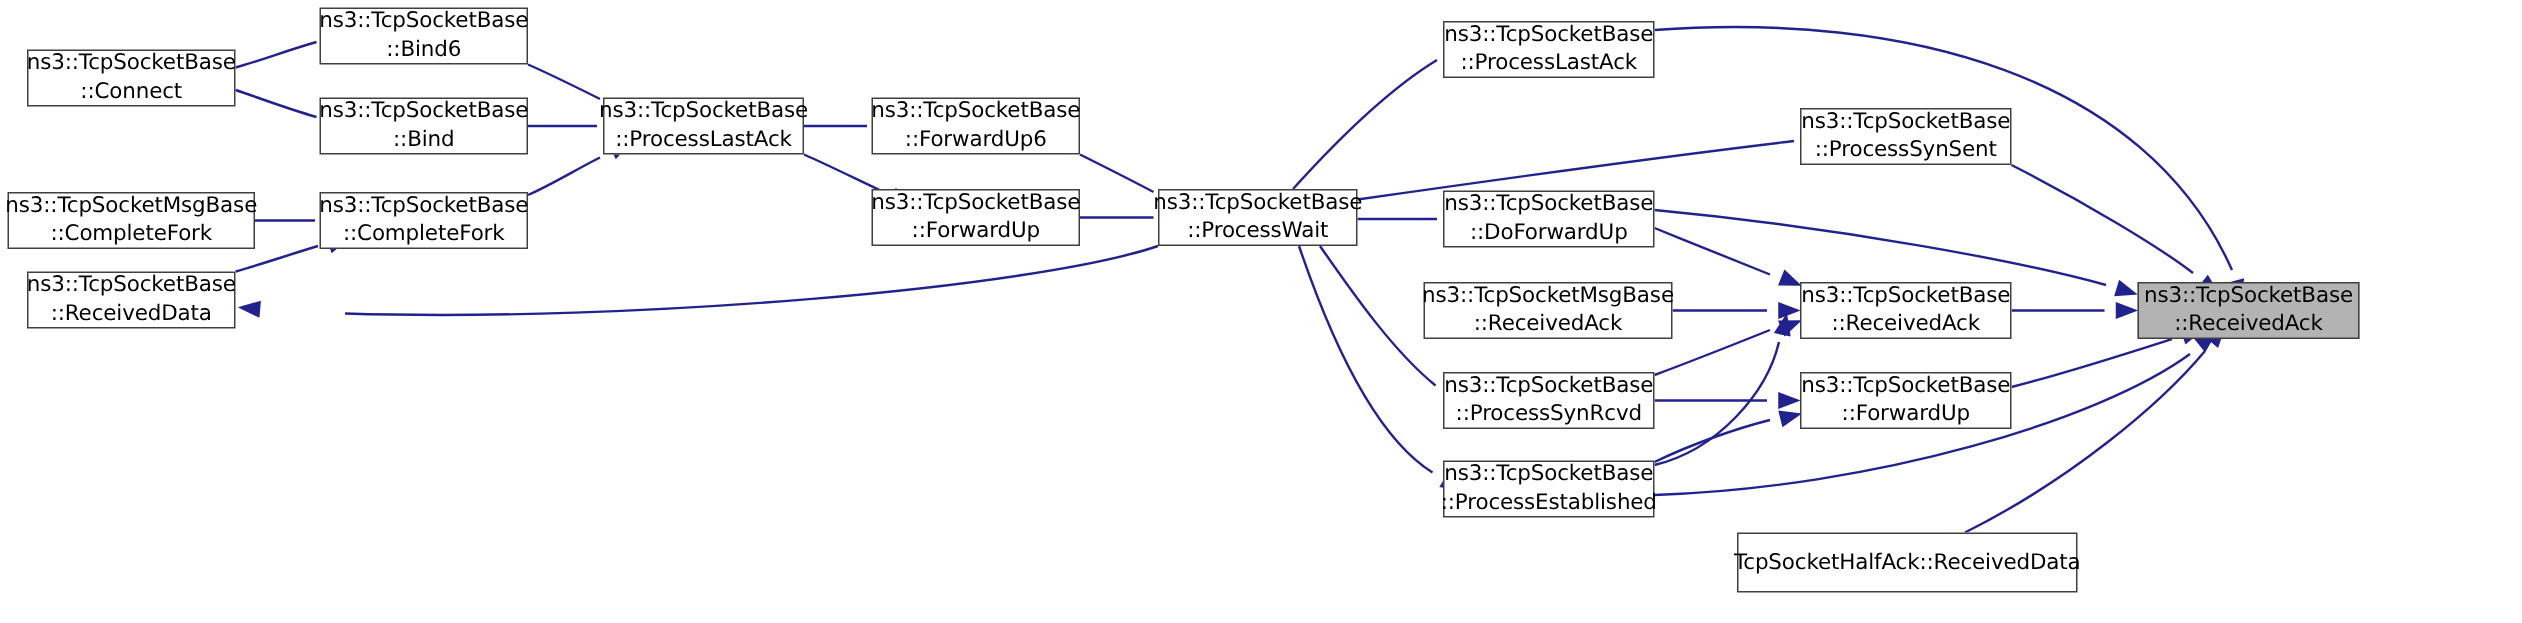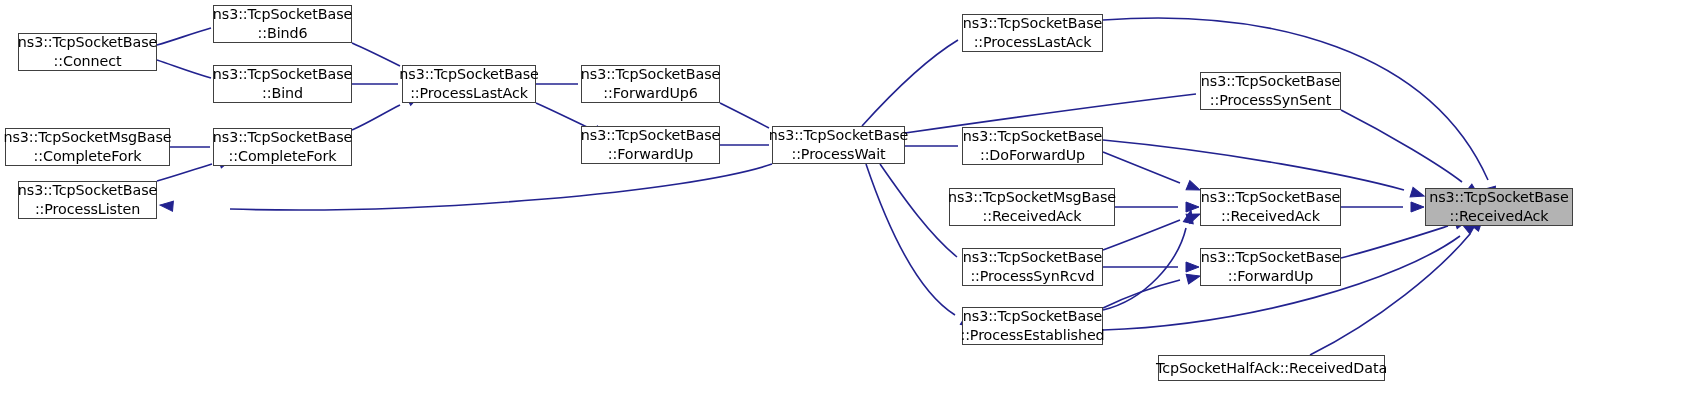--- a/index.html
+++ b/index.html
@@ -121,29 +121,29 @@
       <polygon points="0,0 -13,-5 -13,5" class="edge-head" fill="#22228f" transform="translate(1468,220) rotate(-18)"></polygon>
       <path d="M1310,355 C1380,320 1440,270 1470,234" class="edge-path" stroke="#22228f"></path>
       <polygon points="0,0 -13,-5 -13,5" class="edge-head" fill="#22228f" transform="translate(1483,218) rotate(-50)"></polygon>
     </svg>
   <div id="node-layer">
       <div class="node" style="left: 18px; top: 33px; width: 139px; height: 38px;"><span class="ln">ns3::TcpSocketBase</span><span class="ln">::Connect</span></div>
       <div class="node" style="left: 213px; top: 5px; width: 139px; height: 38px;"><span class="ln">ns3::TcpSocketBase</span><span class="ln">::Bind6</span></div>
       <div class="node" style="left: 213px; top: 65px; width: 139px; height: 38px;"><span class="ln">ns3::TcpSocketBase</span><span class="ln">::Bind</span></div>
       <div class="node" style="left: 5px; top: 128px; width: 165px; height: 38px;"><span class="ln">ns3::TcpSocketMsgBase</span><span class="ln">::CompleteFork</span></div>
       <div class="node" style="left: 213px; top: 128px; width: 139px; height: 38px;"><span class="ln">ns3::TcpSocketBase</span><span class="ln">::CompleteFork</span></div>
-      <div class="node" style="left: 18px; top: 181px; width: 139px; height: 38px;"><span class="ln">ns3::TcpSocketBase</span><span class="ln">::ProcessListen</span></div>
+      <div class="node" style="left: 18px; top: 181px; width: 139px; height: 38px;"><span class="ln">ns3::TcpSocketBase</span><span class="ln">::ReceivedData</span></div>
       <div class="node" style="left: 402px; top: 65px; width: 134px; height: 38px;"><span class="ln">ns3::TcpSocketBase</span><span class="ln">::ProcessLastAck</span></div>
       <div class="node" style="left: 581px; top: 65px; width: 139px; height: 38px;"><span class="ln">ns3::TcpSocketBase</span><span class="ln">::ForwardUp6</span></div>
       <div class="node" style="left: 581px; top: 126px; width: 139px; height: 38px;"><span class="ln">ns3::TcpSocketBase</span><span class="ln">::ForwardUp</span></div>
       <div class="node" style="left: 772px; top: 126px; width: 133px; height: 38px;"><span class="ln">ns3::TcpSocketBase</span><span class="ln">::ProcessWait</span></div>
       <div class="node" style="left: 962px; top: 14px; width: 141px; height: 38px;"><span class="ln">ns3::TcpSocketBase</span><span class="ln">::ProcessLastAck</span></div>
       <div class="node" style="left: 962px; top: 127px; width: 141px; height: 38px;"><span class="ln">ns3::TcpSocketBase</span><span class="ln">::DoForwardUp</span></div>
       <div class="node" style="left: 949px; top: 188px; width: 166px; height: 38px;"><span class="ln">ns3::TcpSocketMsgBase</span><span class="ln">::ReceivedAck</span></div>
       <div class="node" style="left: 962px; top: 248px; width: 141px; height: 38px;"><span class="ln">ns3::TcpSocketBase</span><span class="ln">::ProcessSynRcvd</span></div>
       <div class="node" style="left: 962px; top: 307px; width: 141px; height: 38px;"><span class="ln">ns3::TcpSocketBase</span><span class="ln">::ProcessEstablished</span></div>
       <div class="node" style="left: 1200px; top: 72px; width: 141px; height: 38px;"><span class="ln">ns3::TcpSocketBase</span><span class="ln">::ProcessSynSent</span></div>
       <div class="node" style="left: 1200px; top: 188px; width: 141px; height: 38px;"><span class="ln">ns3::TcpSocketBase</span><span class="ln">::ReceivedAck</span></div>
       <div class="node" style="left: 1200px; top: 248px; width: 141px; height: 38px;"><span class="ln">ns3::TcpSocketBase</span><span class="ln">::ForwardUp</span></div>
       <div class="node current" style="left: 1425px; top: 188px; width: 148px; height: 38px;"><span class="ln">ns3::TcpSocketBase</span><span class="ln">::ReceivedAck</span></div>
-      <div class="node" style="left: 1158px; top: 355px; width: 227px; height: 26px;"><span class="ln">TcpSocketHalfAck::ReceivedData</span></div>
+      <div class="node" style="left: 1158px; top: 355px; width: 227px; height: 40px;"><span class="ln">TcpSocketHalfAck::ReceivedData</span></div>
     </div>
 </div>
 
 </body></html>

